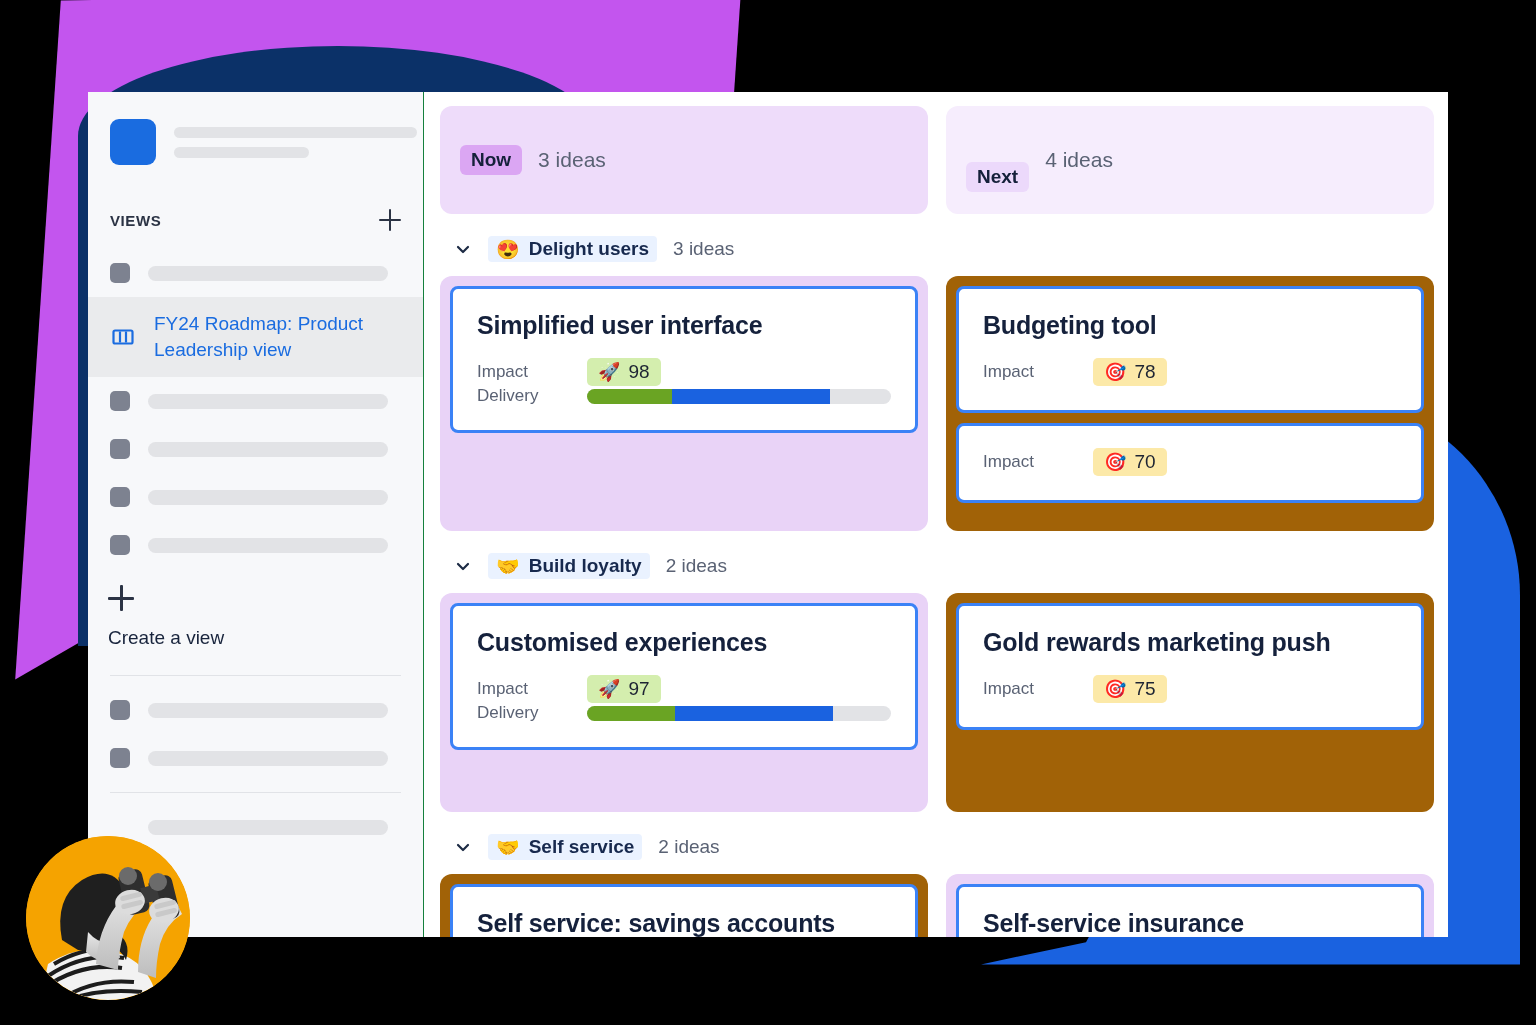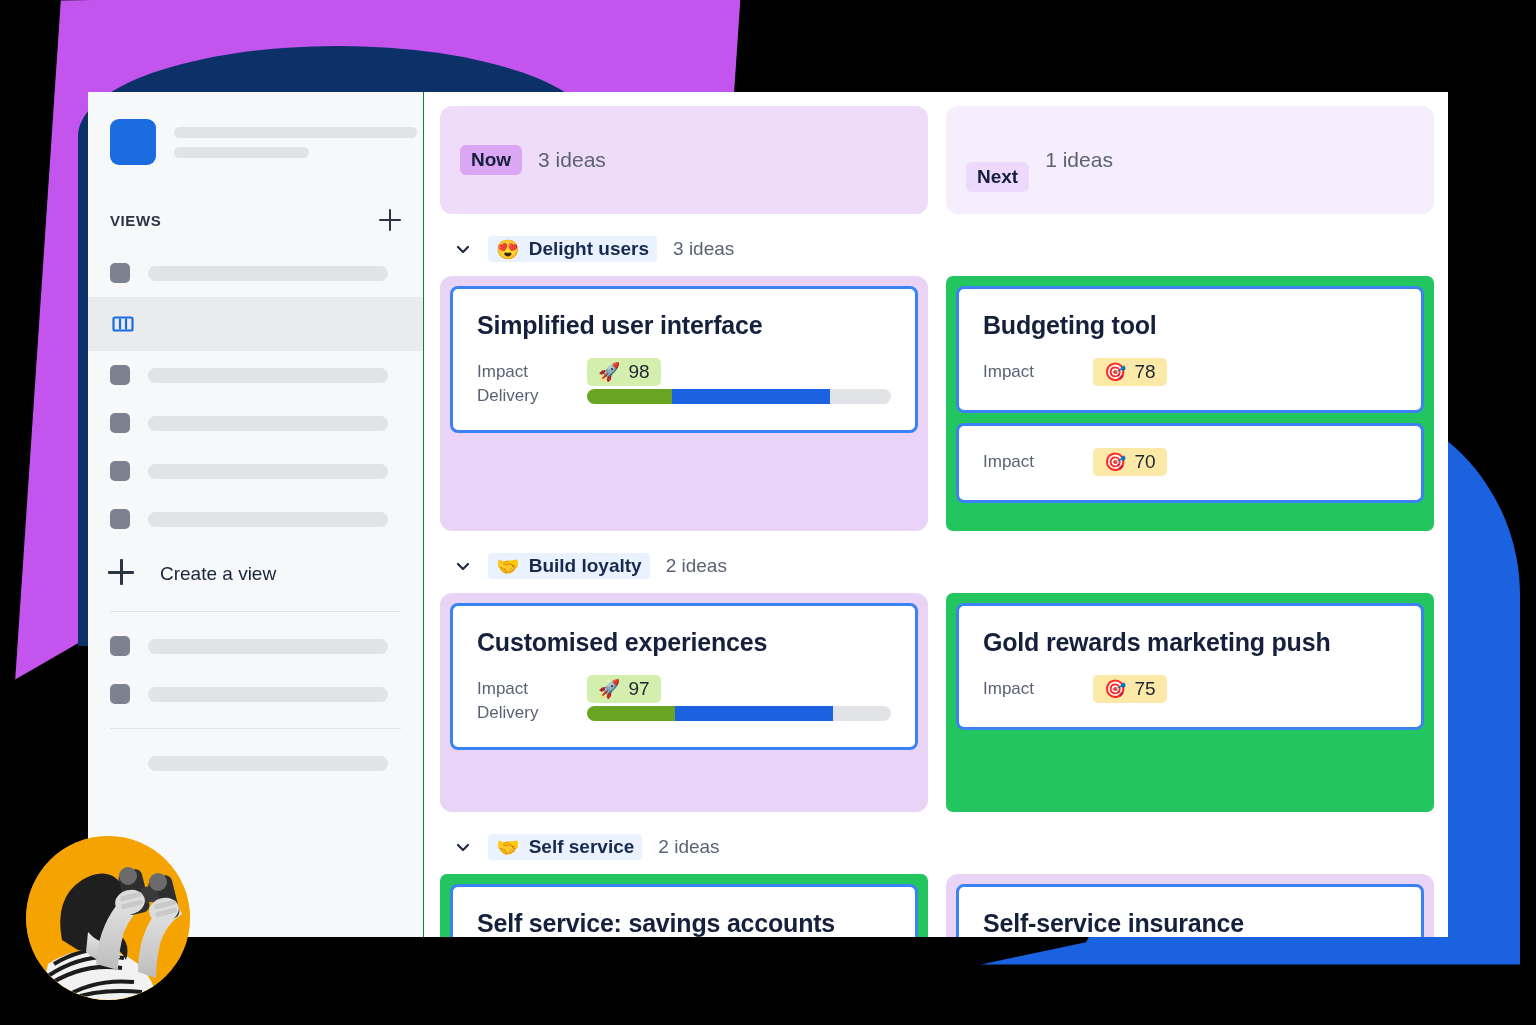--- a/index.html
+++ b/index.html
@@ -138,24 +138,25 @@
   .board-icon { width: 26px; height: 26px; flex: 0 0 26px; }
   .nav-active-label {
     color: #1a6ce0;
     font-size: 19px;
     line-height: 26px;
     font-weight: 400;
   }
 
   .create-view {
     display: flex;
-    align-items: flex-end;
-    gap: 26px;
+    align-items: flex-start;
+    gap: 16px;
     padding: 16px 22px 16px 20px;
     cursor: pointer;
+    flex-direction: column;
   }
   .create-view .plus-icon { width: 26px; height: 26px; }
   .create-view .plus-icon::before { top: 11.5px; width: 26px; height: 3px; }
   .create-view .plus-icon::after { left: 11.5px; height: 26px; width: 3px; }
   .create-view-label {
     font-size: 19px;
     color: #18243c;
   }
   .sb-divider {
     height: 1px;
@@ -239,21 +240,21 @@
   }
   .col-body {
     flex: 1;
     border-radius: 12px;
     padding: 10px;
     display: flex;
     flex-direction: column;
     gap: 10px;
   }
   .col-body.now  { background: #e9d3f7; }
-  .col-body.next { background: #22c55e; border-radius: 7px; }
+  .col-body.next { background: #a16207; }
 
   .card {
     background: #fff;
     border: 3px solid #3b82f6;
     border-radius: 8px;
     padding: 22px 24px 24px 24px;
   }
   .card-title {
     font-size: 25px;
     font-weight: 700;
@@ -343,20 +344,21 @@
         </div>
 
         <div class="nav-row active">
           <span class="board-icon">
             <svg width="26" height="26" viewBox="0 0 26 26">
               <rect x="3.5" y="6.5" width="19" height="13" rx="1.6" fill="none" stroke="#1a6ce0" stroke-width="2.2"></rect>
               <line x1="10" y1="7.5" x2="10" y2="18.5" stroke="#1a6ce0" stroke-width="2.2"></line>
               <line x1="16" y1="7.5" x2="16" y2="18.5" stroke="#1a6ce0" stroke-width="2.2"></line>
             </svg>
           </span>
+          <div class="nav-active-label">FY24 Roadmap: Product Leadership view</div>
         </div>
 
         <div class="nav-row">
           <div class="nav-sq"></div>
           <div class="skeleton-bar"></div>
         </div>
         <div class="nav-row">
           <div class="nav-sq"></div>
           <div class="skeleton-bar"></div>
         </div>
@@ -401,21 +403,21 @@
 
     <main class="board">
 
       <div class="col-headers">
         <div class="col-header now">
           <span class="col-pill now">Now</span>
           <span class="col-count">3 ideas</span>
         </div>
         <div class="col-header next">
           <span class="col-pill next">Next</span>
-          <span class="col-count">1 ideas</span>
+          <span class="col-count">4 ideas</span>
         </div>
       </div>
 
       <section class="group">
         <div class="group-head">
           <span class="chevron">
             <svg width="18" height="18" viewBox="0 0 18 18">
               <polyline points="4,7 9,12 14,7" fill="none" stroke="#1d2b45" stroke-width="2.2" stroke-linecap="round" stroke-linejoin="round"></polyline>
             </svg>
           </span>

